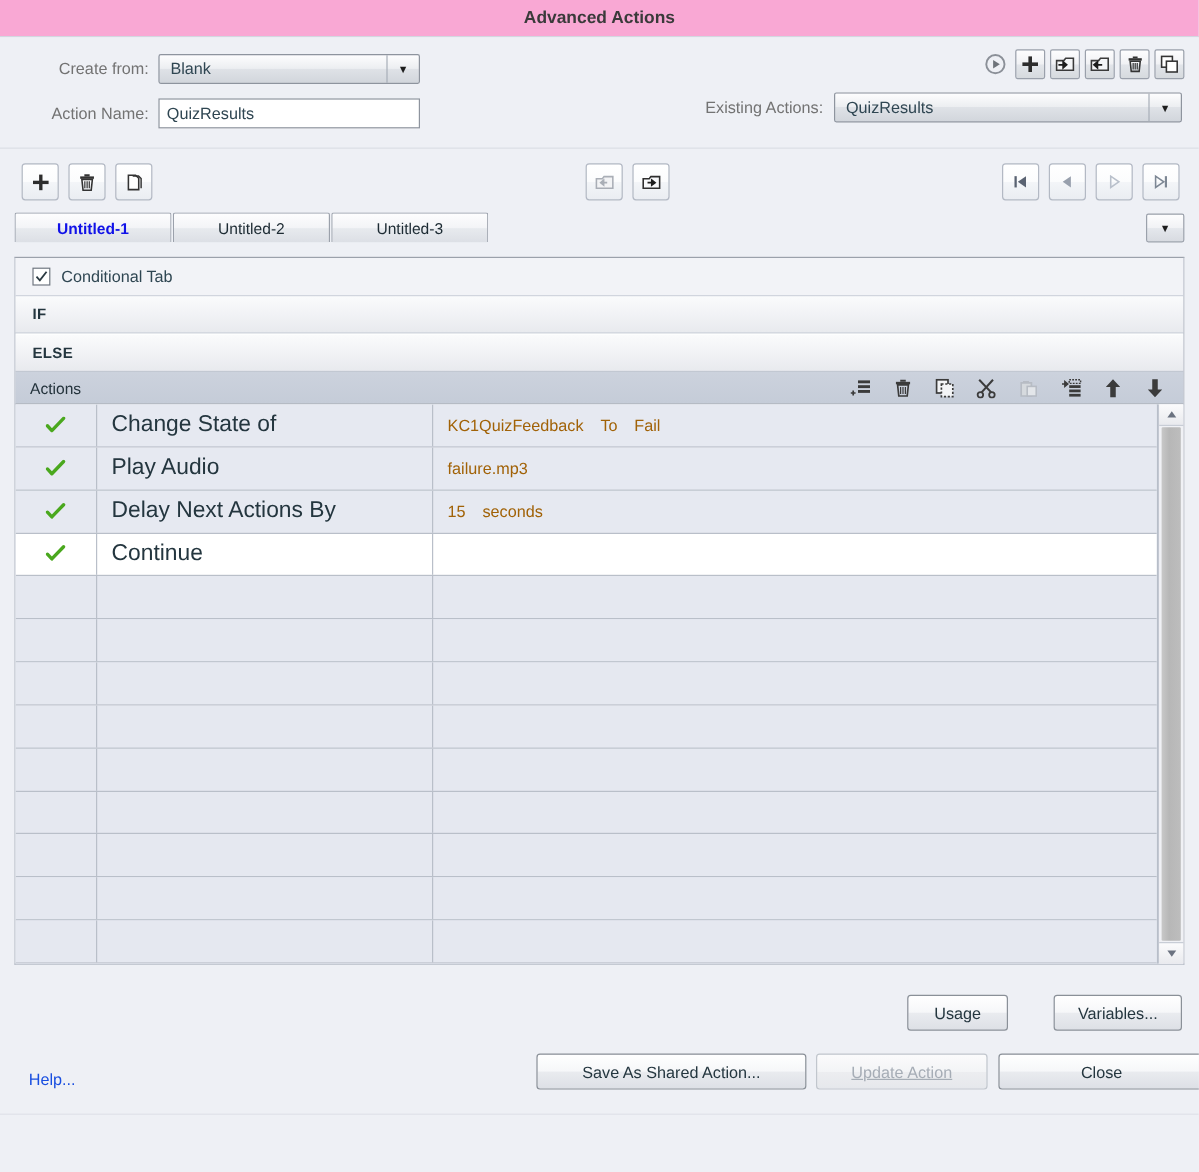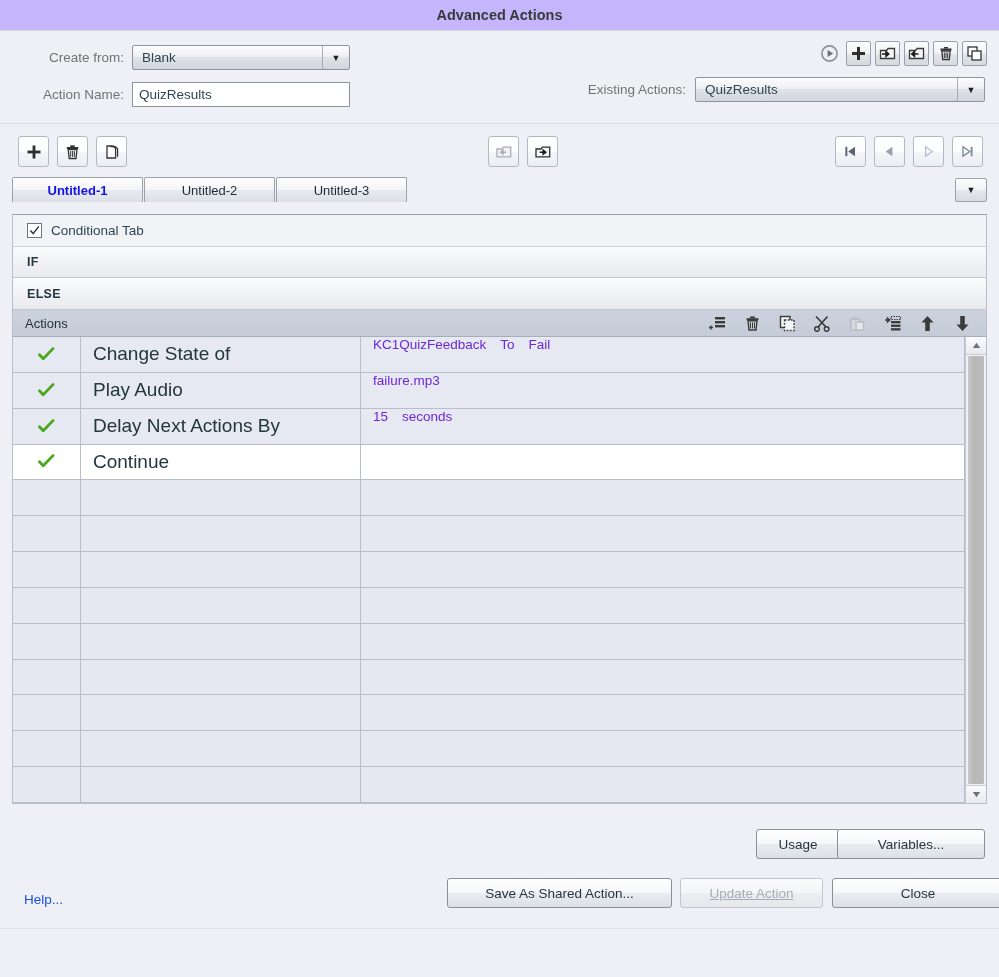--- a/index.html
+++ b/index.html
@@ -10,21 +10,21 @@
     font-family:"Liberation Sans", sans-serif;
     font-size:13px;
     color:#2b3a42;
     overflow:hidden;
     position:relative;
   }
   
   .titlebar{
     height:30px;
     display:flex;align-items:center;justify-content:center;
-    background:#c4b5fd;
+    background:#f9a8d4;
     border-bottom:1px solid #d3d7e0;
   }
   .titlebar .title{
     font-weight:bold;font-size:14.5px;color:#3a3a3a;
   }
   
   .topform{
     position:relative;
     height:92px;
     background:#eef0f5;
@@ -204,23 +204,23 @@
   }
   .c-name{
     width:267px;
     display:flex;align-items:center;
     padding-left:12px;
     border-right:1px solid #b9bfc9;
     font-size:19px;color:#24363f;
   }
   .c-args{
     flex:1;
-    display:flex;
+    display:flex;align-items:center;
     padding-left:12px;
-    font-size:13.5px;color:#6d28d9;
+    font-size:13.5px;color:#a16207;
     gap:14px;
   }
   .c-args span{white-space:nowrap;}
 
   
   .vscroll{
     width:21px;
     background:#f0f1f5;
     border-left:1px solid #c3c8d2;
     display:flex;flex-direction:column;
@@ -253,21 +253,21 @@
     font-size:13.5px;color:#24363f;
     padding:0 14px;
   }
   .btn.disabled{
     color:#a6adb6;
     border-color:#c1c6cd;
     background:linear-gradient(to bottom,#fbfbfc 0%,#f3f4f6 50%,#ecedf0 52%,#e6e8ec 100%);
     text-decoration:underline;
   }
   .btn-usage{position:absolute;right:159px;top:13px;width:84px;}
-  .btn-vars{position:absolute;right:14px;top:13px;width:148px;}
+  .btn-vars{position:absolute;right:14px;top:13px;width:107px;}
   .btn-save{position:absolute;left:447px;top:62px;width:225px;}
   .btn-update{position:absolute;left:680px;top:62px;width:143px;}
   .btn-close{position:absolute;left:832px;top:62px;width:172px;}
   .help{
     position:absolute;left:24px;top:76px;
     color:#1a4fe0;font-size:13.5px;
   }
   .bottombar{
     position:absolute;left:0;right:0;bottom:0;height:9px;
     background:#eef0f5;border-top:1px solid #dfe2e9;

